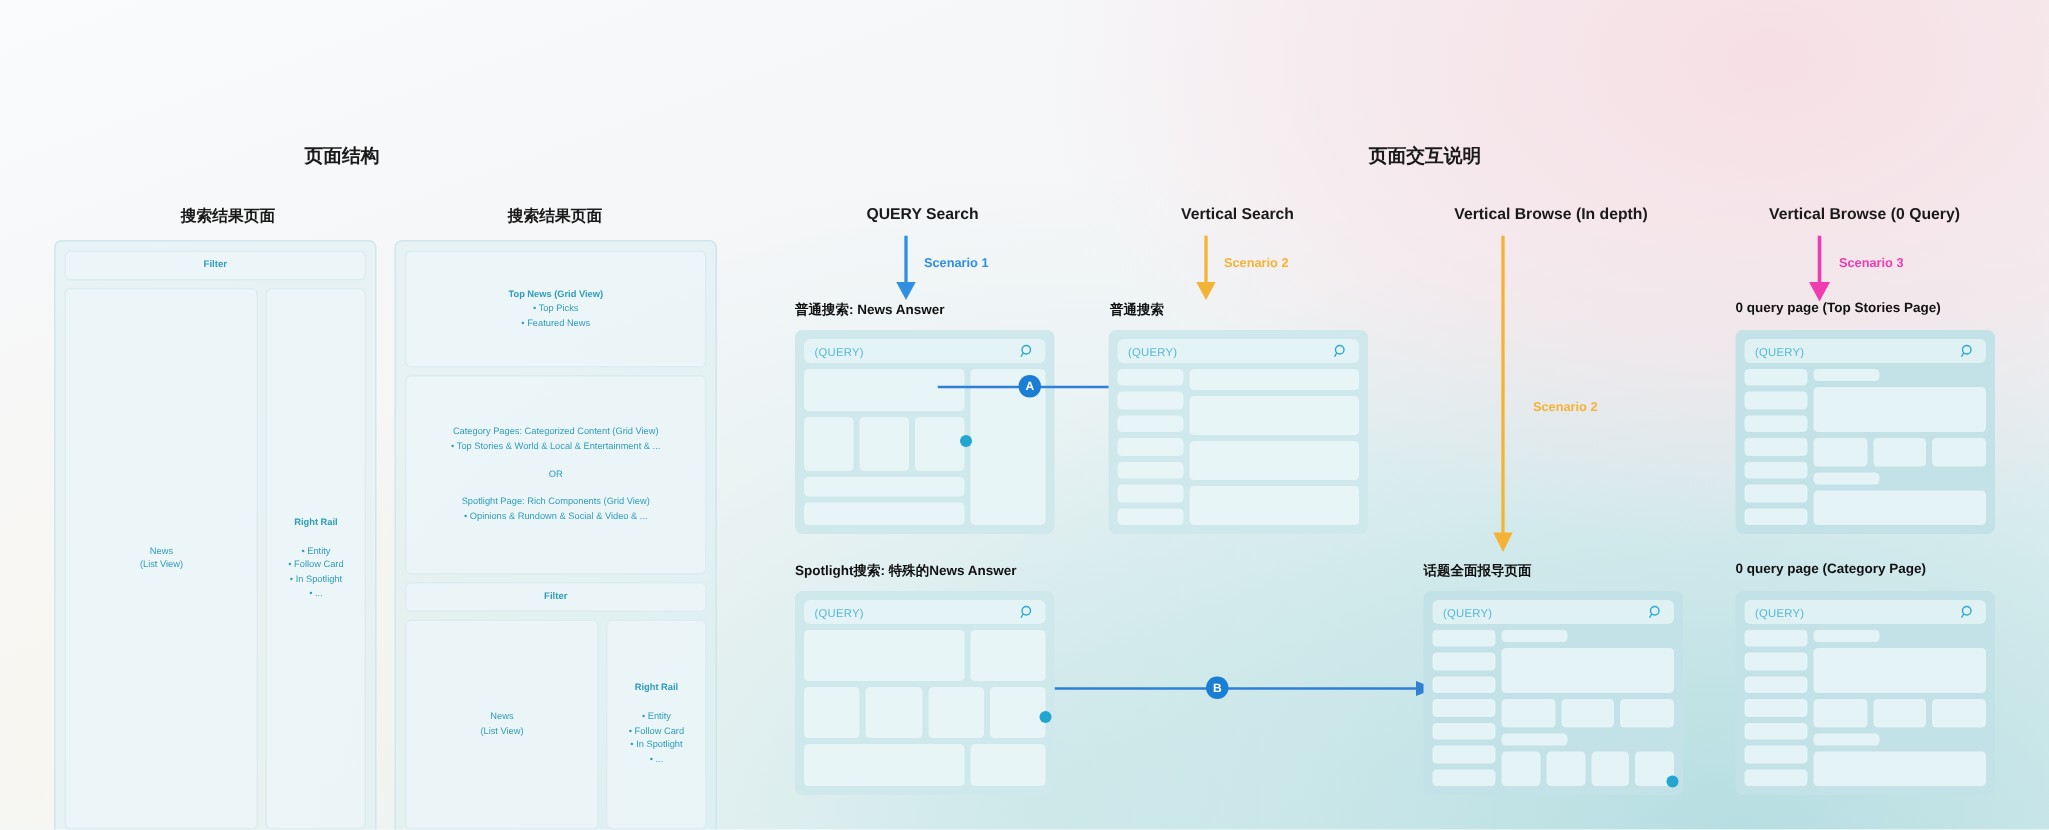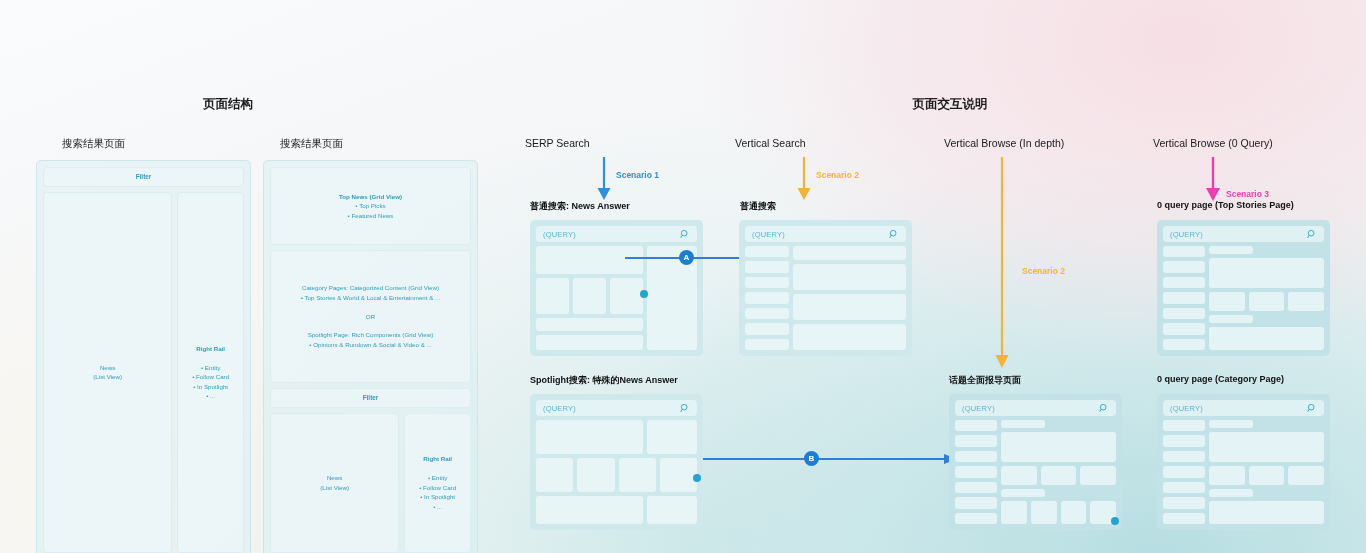--- a/index.html
+++ b/index.html
@@ -26,22 +26,22 @@
     font-size: 34px; font-weight: 700; letter-spacing: 1px;
     color: #1296bd;
   }
 
   
   .section-head {
     position: absolute; font-size: 12.5px; font-weight: 700; color: #1a1a1a;
     text-align: center; white-space: nowrap;
   }
   .col-head {
-    position: absolute; font-size: 10.5px; font-weight: 400; color: #1a1a1a;
-    text-align: left; white-space: nowrap;
+    position: absolute; font-size: 10.5px; font-weight: 700; color: #1a1a1a;
+    text-align: center; white-space: nowrap;
   }
   .panel-label {
     position: absolute; font-size: 9px; font-weight: 700; color: #111;
     white-space: nowrap;
   }
 
   
   .struct {
     position: absolute;
     background: rgba(219,238,242,0.55);
@@ -169,21 +169,21 @@
         <span class="ttl">Right Rail</span>
         <span class="gap"></span>
         <span class="bl">• Entity</span>
         <span class="bl">• Follow Card</span>
         <span class="bl">• In Spotlight</span>
         <span class="bl">• ...</span>
       </div>
     </div>
   </div>
 
-  <div class="col-head" style="left:525px; top:137px; width:180px;">SERP Search</div>
+  <div class="col-head" style="left:525px; top:137px; width:180px;">QUERY Search</div>
   <div class="col-head" style="left:735px; top:137px; width:180px;">Vertical Search</div>
   <div class="col-head" style="left:944px; top:137px; width:180px;">Vertical Browse (In depth)</div>
   <div class="col-head" style="left:1153px; top:137px; width:180px;">Vertical Browse (0 Query)</div>
 
   <svg class="varrow" style="left:594px; top:157px;" width="20" height="44">
     <line x1="10" y1="0" x2="10" y2="33" stroke="#2f8fe0" stroke-width="2.2"></line>
     <polygon points="3.5,31 16.5,31 10,43" fill="#2f8fe0"></polygon>
   </svg>
   <div class="scen-label" style="left:616px; top:170px; color:#2f8fe0;">Scenario 1</div>
 
@@ -196,21 +196,21 @@
   <svg class="varrow" style="left:992px; top:157px;" width="20" height="212">
     <line x1="10" y1="0" x2="10" y2="200" stroke="#f5b335" stroke-width="2.2"></line>
     <polygon points="3.5,198 16.5,198 10,211" fill="#f5b335"></polygon>
   </svg>
   <div class="scen-label" style="left:1022px; top:266px; color:#f5b335;">Scenario 2</div>
 
   <svg class="varrow" style="left:1203px; top:157px;" width="20" height="44">
     <line x1="10" y1="0" x2="10" y2="33" stroke="#ef3cb1" stroke-width="2.4"></line>
     <polygon points="3,31 17,31 10,44" fill="#ef3cb1"></polygon>
   </svg>
-  <div class="scen-label" style="left:1226px; top:170px; color:#ef3cb1;margin-top:19px;">Scenario 3</div>
+  <div class="scen-label" style="left:1226px; top:170px; color:#ef3cb1;">Scenario 3</div>
 
   <div class="panel-label" style="left:530px; top:200px;">普通搜索: News Answer</div>
   <div class="panel-label" style="left:740px; top:200px;">普通搜索</div>
   <div class="panel-label" style="left:1157px; top:200px;">0 query page (Top Stories Page)</div>
 
   <div class="wf" style="left:530px; top:220px; width:173px; height:136px;">
     <div class="qbar">
       <span class="qtext">(QUERY)</span>
       <svg class="sicon" width="10" height="10" viewBox="0 0 12 12">
         <circle cx="5" cy="5" r="3.4" fill="none" stroke="#2aa8cf" stroke-width="1.1"></circle>

